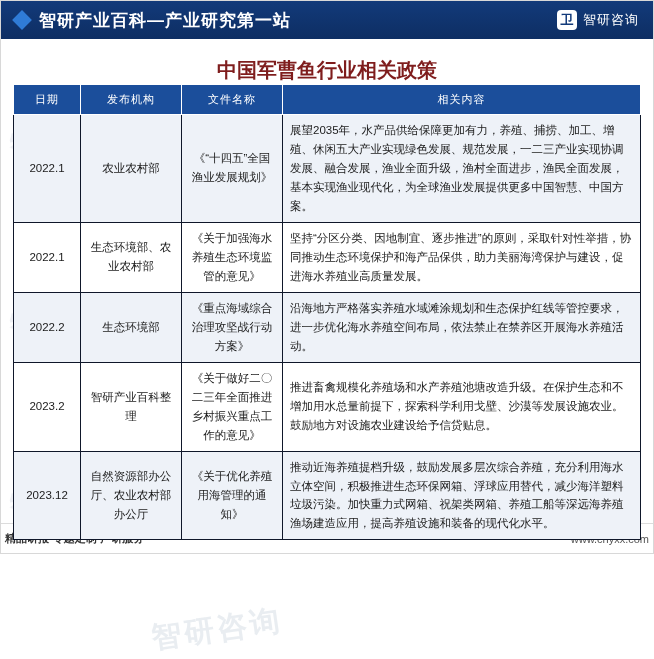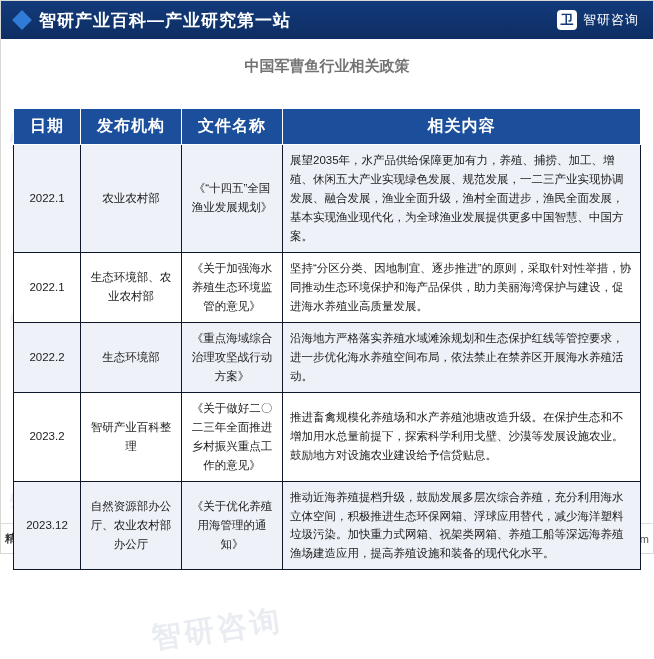--- a/index.html
+++ b/index.html
@@ -66,44 +66,44 @@
   }
   .logo-text {
     color: #ffffff;
     font-size: 13px;
     letter-spacing: 1px;
   }
 
   
   .doc-title {
     text-align: center;
-    font-size: 15px;
-    font-weight: bold;
-    color: #737373;
-    padding: 18px 0 32px 0;
+    font-size: 20px;
+    font-weight: bold;
+    color: #7f1d1d;
+    padding: 18px 0 0 0;
   }
 
   
   .table-wrap {
     padding: 0 12px;
     position: relative;
     z-index: 2;
   }
   table.policy {
     width: 100%;
     border-collapse: collapse;
     table-layout: fixed;
     font-size: 11.5px;
     color: #1b1b1b;
   }
   table.policy th {
     background: #1b4e9b;
     color: #ffffff;
-    font-size: 16px;
-    font-weight: bold;
+    font-size: 11px;
+    font-weight: normal;
     border: 1px solid #ffffff;
     padding: 7px 2px;
     text-align: center;
     letter-spacing: 1px;
   }
   table.policy td {
     border: 1px solid #0f172a;
     padding: 6px 7px;
     vertical-align: middle;
     line-height: 1.65;

